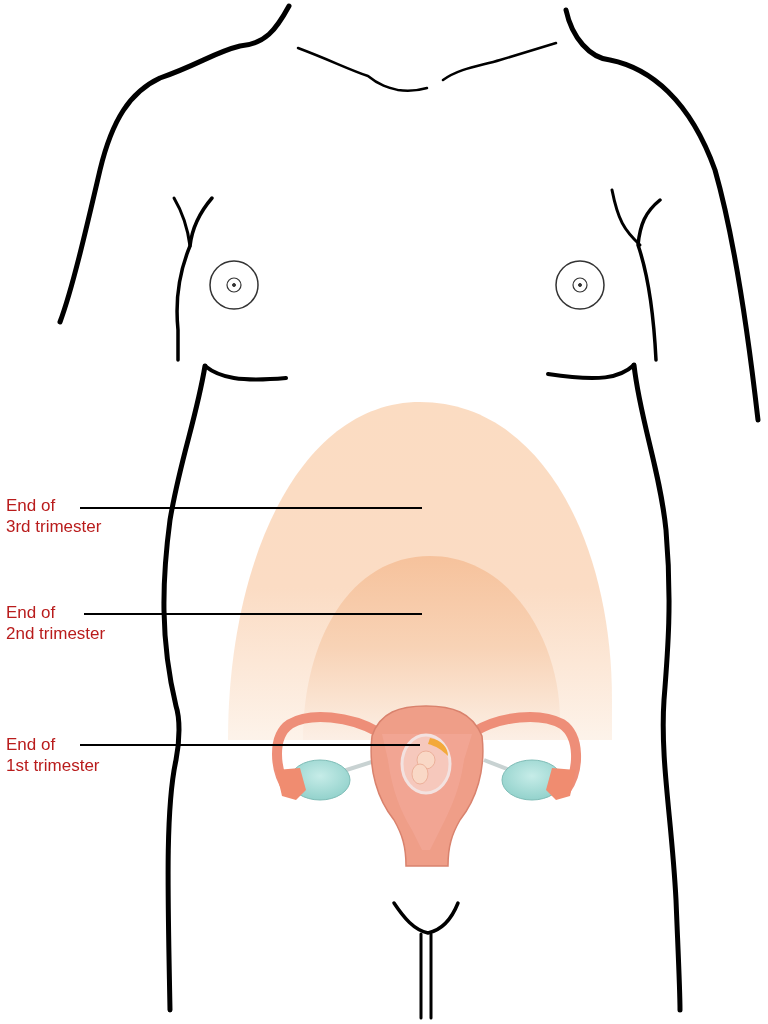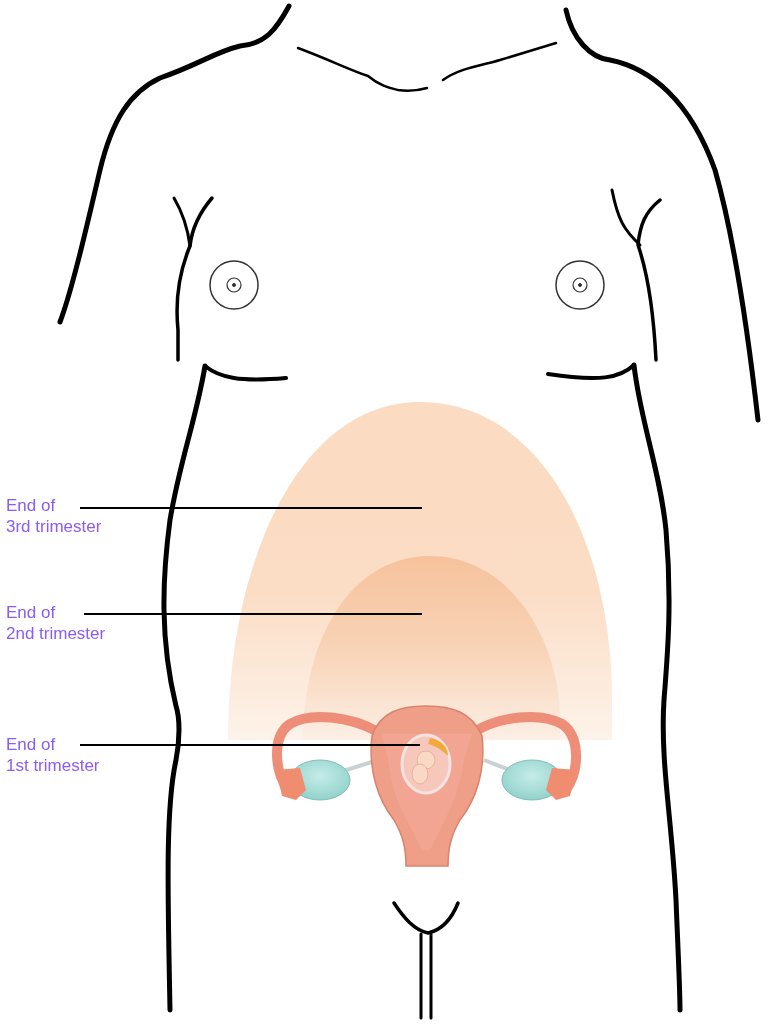--- a/index.html
+++ b/index.html
@@ -1,18 +1,18 @@
 <!DOCTYPE html>
 <html><head>
 <meta charset="utf-8">
 <style>
   html, body { margin:0; padding:0; background:#ffffff; }
   body { width:768px; height:1024px; position:relative; overflow:hidden; font-family:"Liberation Sans", sans-serif; }
   #art { position:absolute; left:0; top:0; width:768px; height:1024px; }
-  .label { position:absolute; left:6px; font-size:17px; line-height:21px; color:#8b5cf6; }
+  .label { position:absolute; left:6px; font-size:17px; line-height:21px; color:#b91c1c; }
   .label span { display:block; }
 </style>
 </head>
 <body>
 
 <svg id="art" viewBox="0 0 768 1024" xmlns="http://www.w3.org/2000/svg">
   <defs>
     <linearGradient id="g3" x1="0" y1="0" x2="0" y2="1">
       <stop offset="0" stop-color="#fbdcc2"></stop>
       <stop offset="0.55" stop-color="#fbdcc4"></stop>

